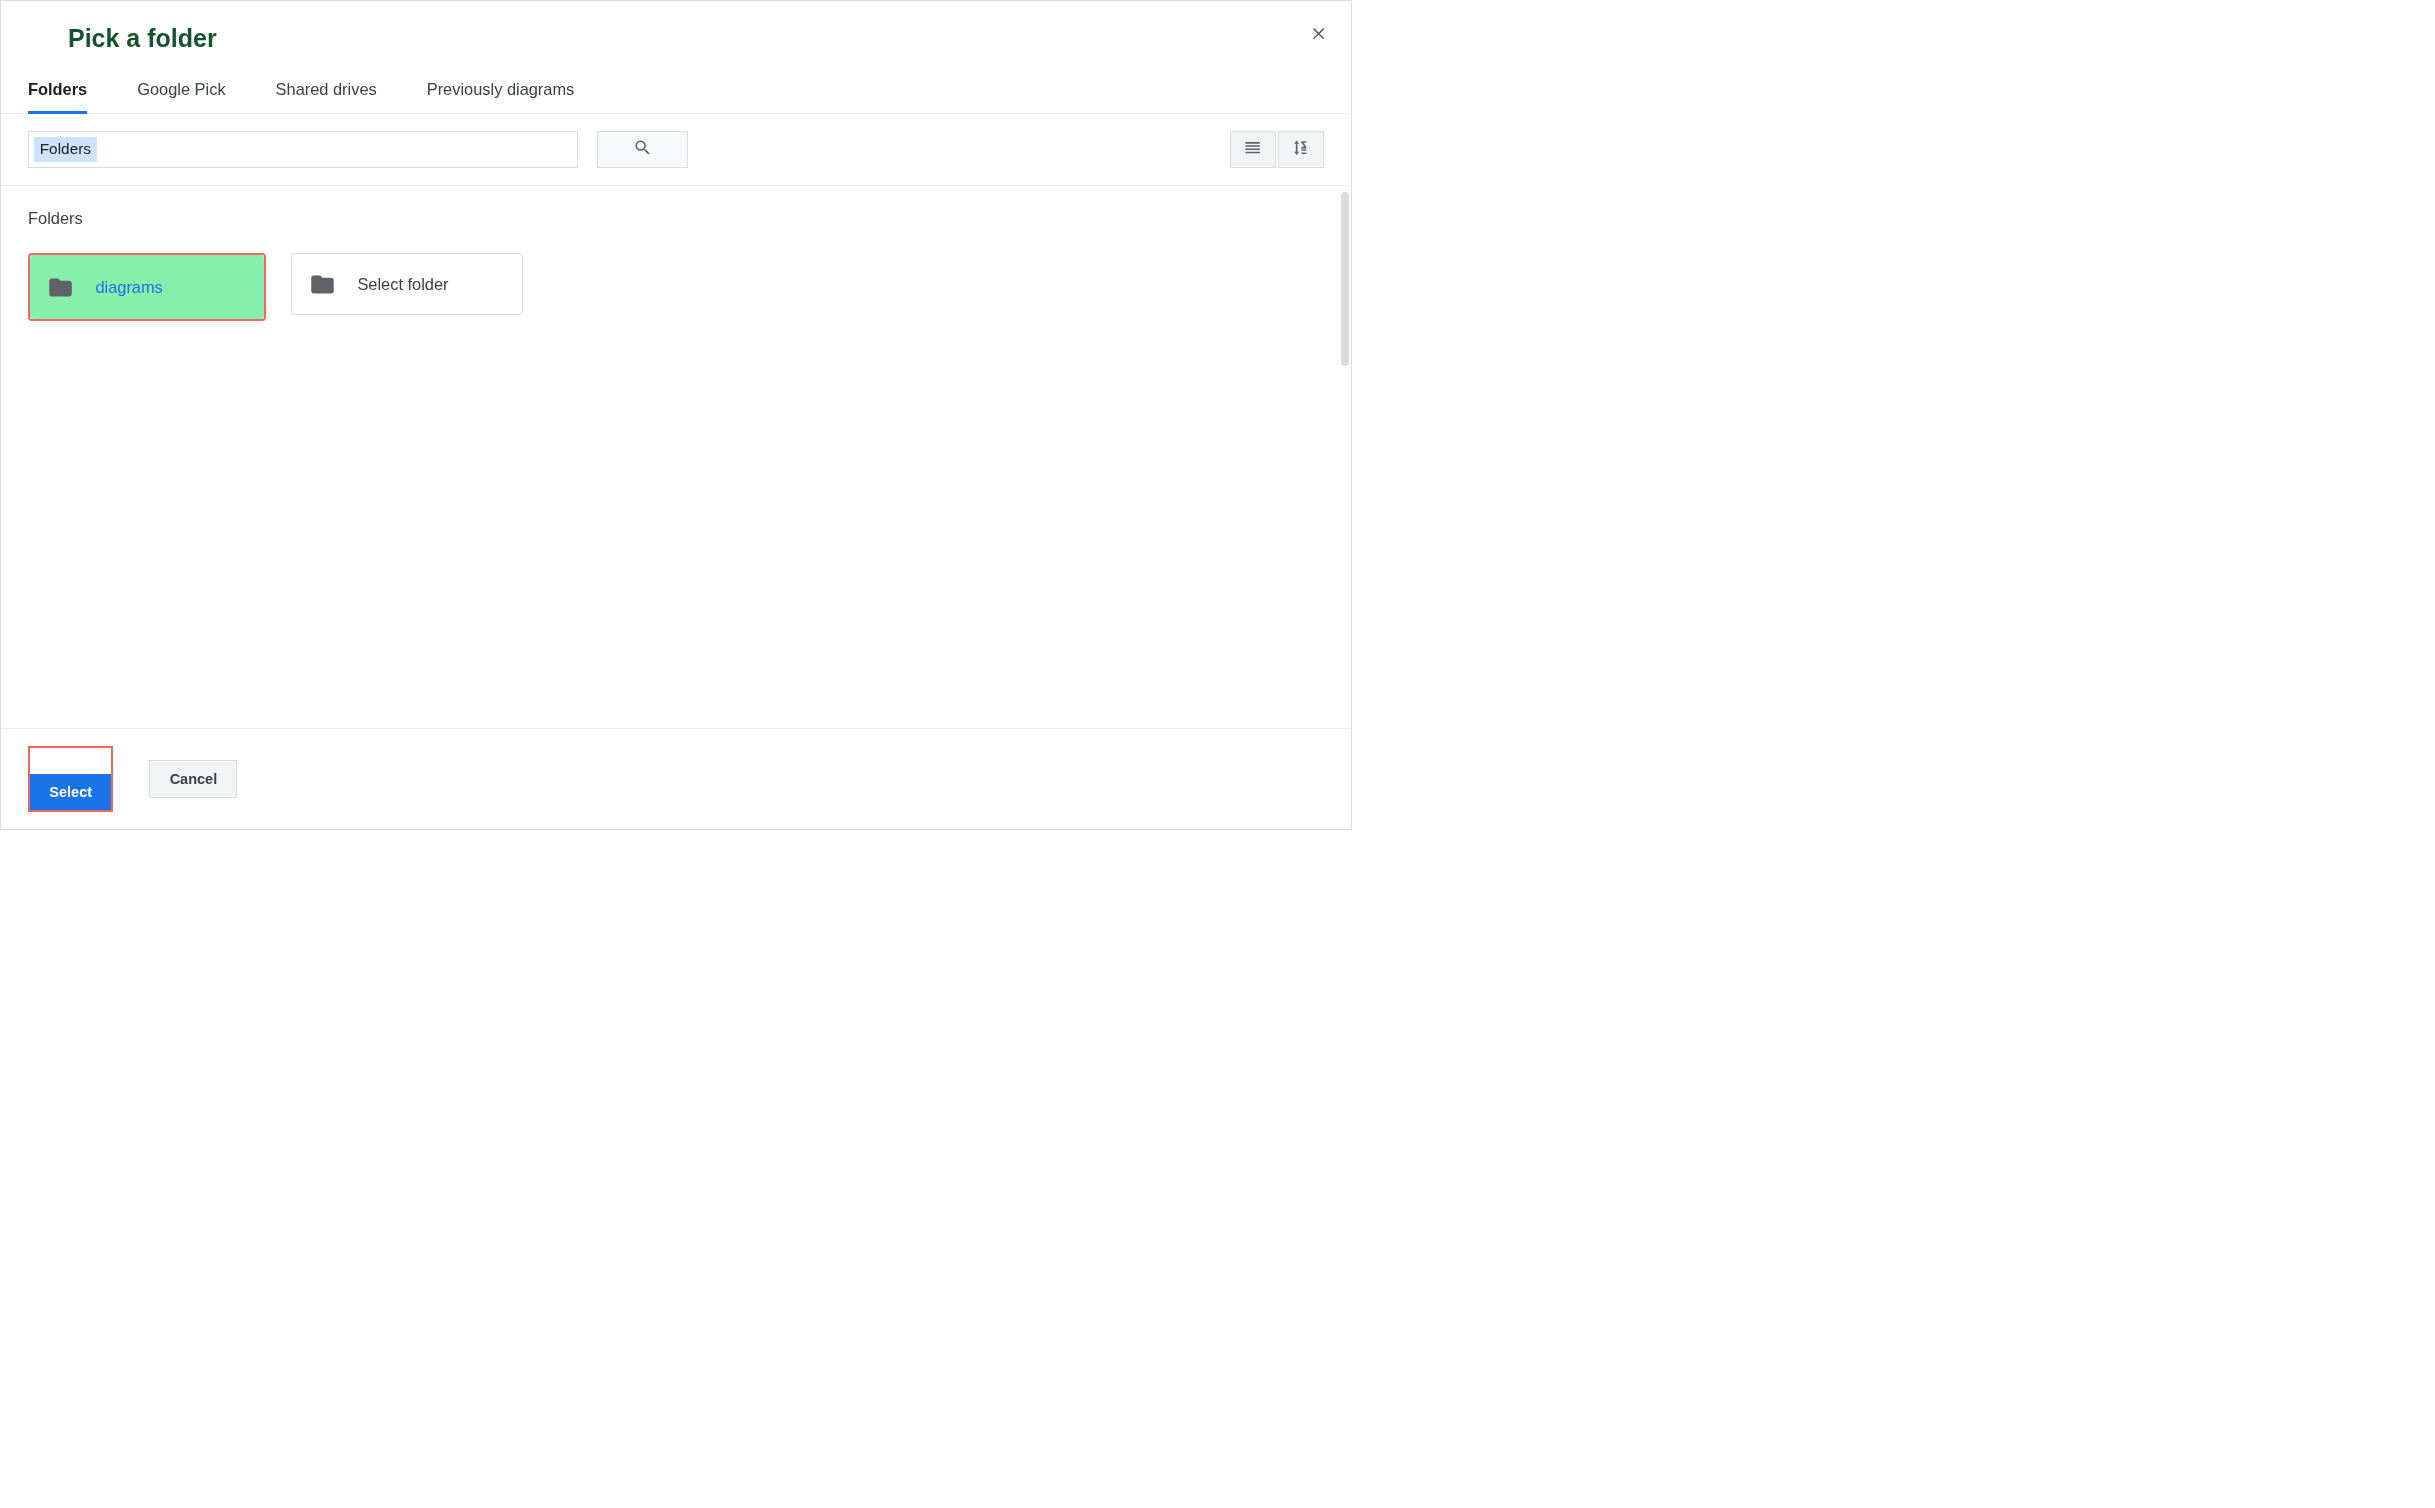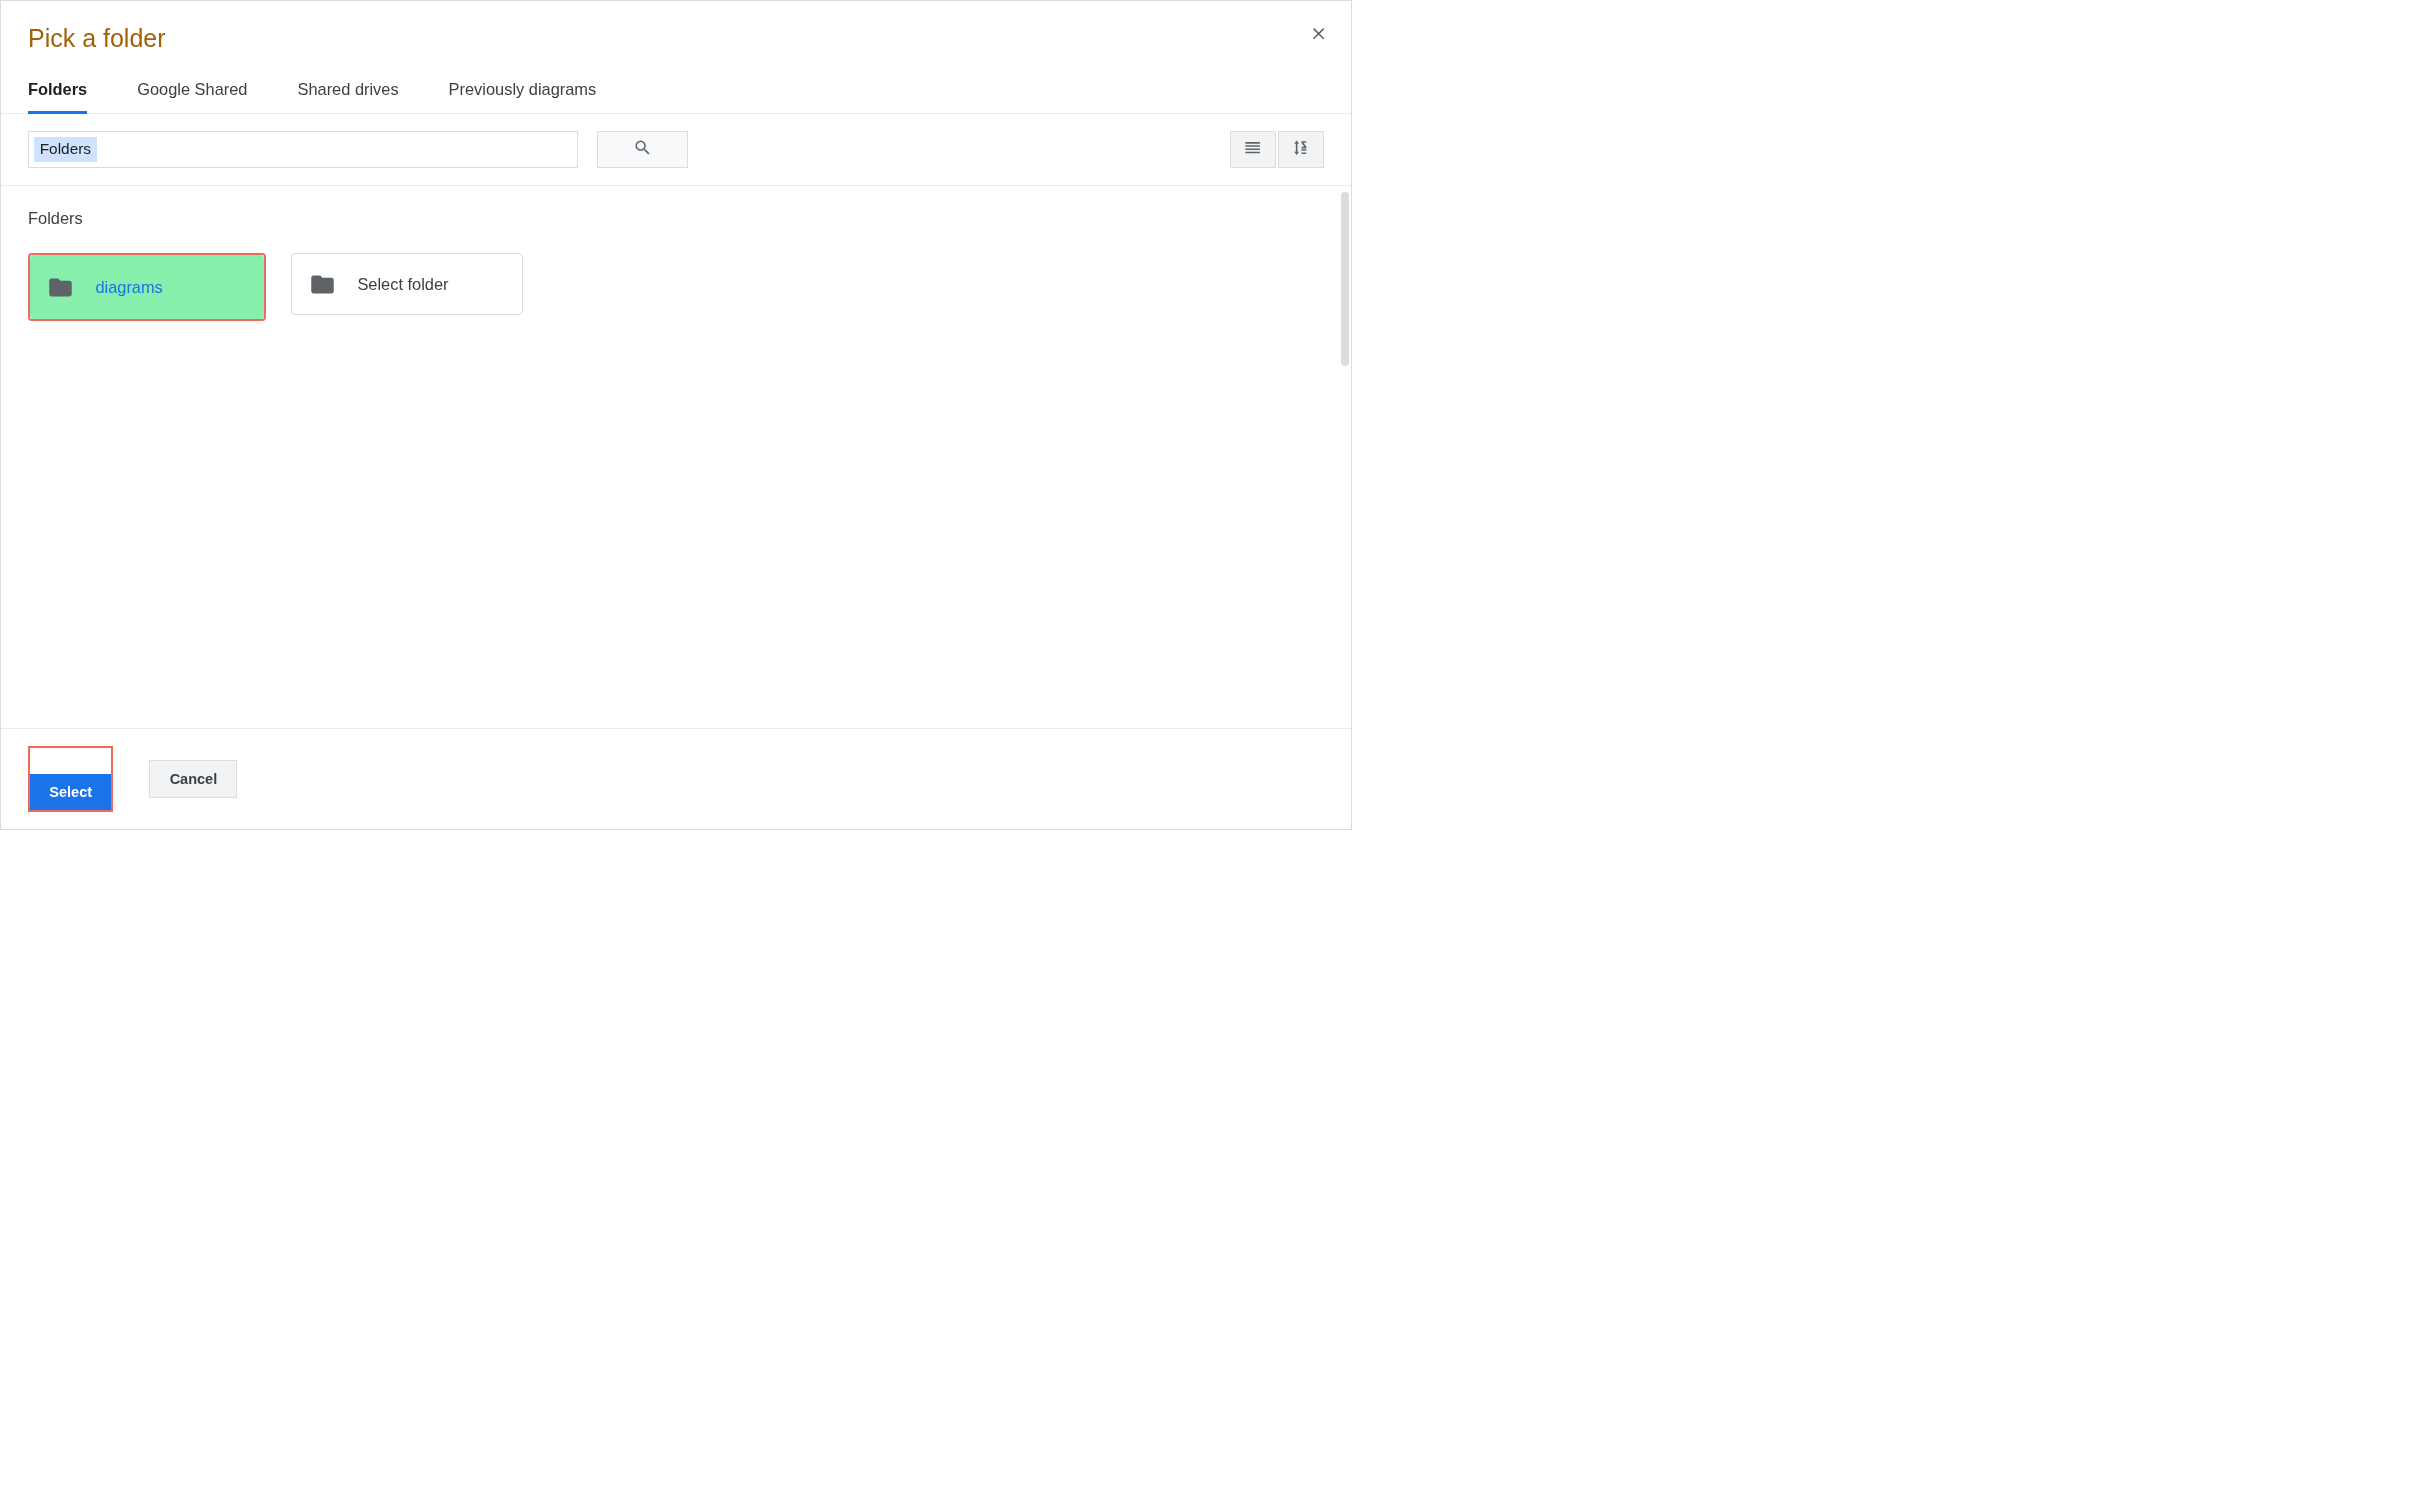--- a/index.html
+++ b/index.html
@@ -14,23 +14,24 @@
     border: 1px solid #dadce0;
     position: relative;
     display: flex;
     flex-direction: column;
   }
   .header-area {
     padding: 23px 27px 0 27px;
   }
   .dialog-title {
     font-size: 25px;
-    font-weight: 400;
-    color: #a16207;
+    font-weight: 700;
+    color: #14532d;
     margin-bottom: 27px;
+    margin-left: 40px;
   }
   .close-icon {
     position: absolute;
     top: 23px;
     right: 23px;
     width: 19.3px;
     height: 19.3px;
     cursor: pointer;
     color: #5f6368;
   }
@@ -216,21 +217,21 @@
         <path d="M19 6.41 17.59 5 12 10.59 6.41 5 5 6.41 10.59 12 5 17.59 6.41 19 12 13.41 17.59 19 19 17.59 13.41 12z"></path>
       </svg>
   </div>
 
   <div class="header-area">
     <h1 class="dialog-title">Pick a folder</h1>
   </div>
 
   <div class="tabs">
     <div class="tab active"><span>Folders</span></div>
-    <div class="tab"><span>Google Shared</span></div>
+    <div class="tab"><span>Google Pick</span></div>
     <div class="tab"><span>Shared drives</span></div>
     <div class="tab"><span>Previously diagrams</span></div>
   </div>
 
   <div class="toolbar">
     <div class="search-input">
       <span class="search-chip">Folders</span>
     </div>
     <div class="search-icon-btn">
       <span>

